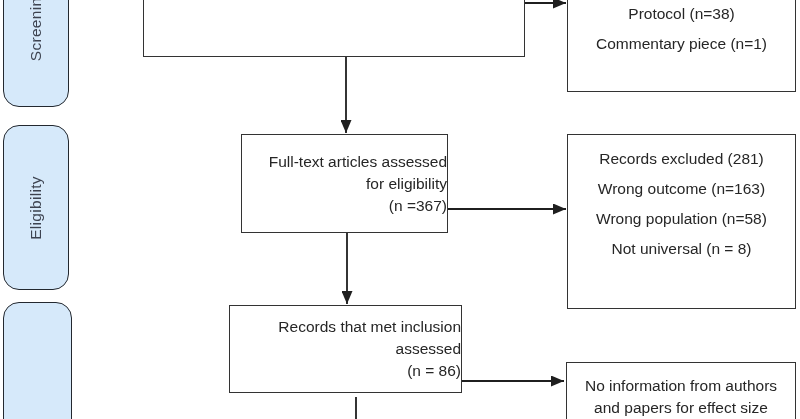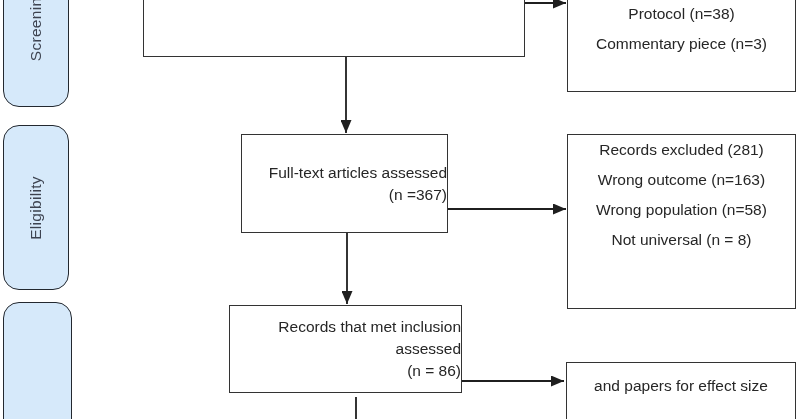--- a/index.html
+++ b/index.html
@@ -53,21 +53,21 @@
   .flow-box .line { white-space: nowrap; }
   .centered {
     display: flex;
     flex-direction: column;
     align-items: flex-end;
     justify-content: center;
   }
   .centered .line { line-height: 22px; }
   .box-protocol .line, .box-excluded .line { line-height: 30px; }
   .box-protocol { padding-top: 75px; }
-  .box-excluded { padding-top: 0; }
+  .box-excluded { padding-top: 9px; }
   .box-noinfo { padding-top: 12px; }
   .box-noinfo .line { line-height: 22px; }
   
   svg.arrows {
     position: absolute;
     left: 0; top: 0;
     width: 800px; height: 419px;
     pointer-events: none;
   }
   .arrow-line { stroke: var(--arrow); stroke-width: 1.8px; fill: none; }
@@ -87,42 +87,44 @@
   </div>
 
   <div class="stage-pill" style="left:3px; top:302px; width:69px; height:165px;">
     <span class="stage-label"></span>
   </div>
 
   <div class="flow-box" style="left:143px; top:-62px; width:382px; height:119px;"></div>
 
   <div class="flow-box box-protocol" style="left:567px; top:-77px; width:229px; height:169px;">
     <div class="line">Protocol (n=38)</div>
-    <div class="line">Commentary piece (n=3)</div>
+    <div class="line">Commentary piece (n=1)</div>
   </div>
 
   <div class="flow-box centered" style="left:241px; top:134px; width:207px; height:99px;">
     <div class="line">Full-text articles assessed</div>
+    <div class="line">for eligibility</div>
     <div class="line">(n =367)</div>
   </div>
 
   <div class="flow-box box-excluded" style="left:567px; top:134px; width:229px; height:175px;">
     <div class="line">Records excluded (281)</div>
     <div class="line">Wrong outcome (n=163)</div>
     <div class="line">Wrong population (n=58)</div>
     <div class="line">Not universal (n = 8)</div>
   </div>
 
   <div class="flow-box centered" style="left:229px; top:305px; width:233px; height:88px;">
     <div class="line">Records that met inclusion</div>
     <div class="line">assessed</div>
     <div class="line">(n = 86)</div>
   </div>
 
   <div class="flow-box box-noinfo" style="left:566px; top:362px; width:230px; height:110px;">
+    <div class="line">No information from authors</div>
     <div class="line">and papers for effect size</div>
   </div>
 
   <svg class="arrows" viewBox="0 0 800 419">
     <defs>
       <marker id="arrowhead" markerWidth="13" markerHeight="11" refX="13" refY="5.5" orient="auto" markerUnits="userSpaceOnUse">
         <path class="arrow-head" d="M0,0 L13,5.5 L0,11 Z"></path>
       </marker>
     </defs>
     <line class="arrow-line" x1="525" y1="3" x2="566" y2="3" marker-end="url(#arrowhead)"></line>

